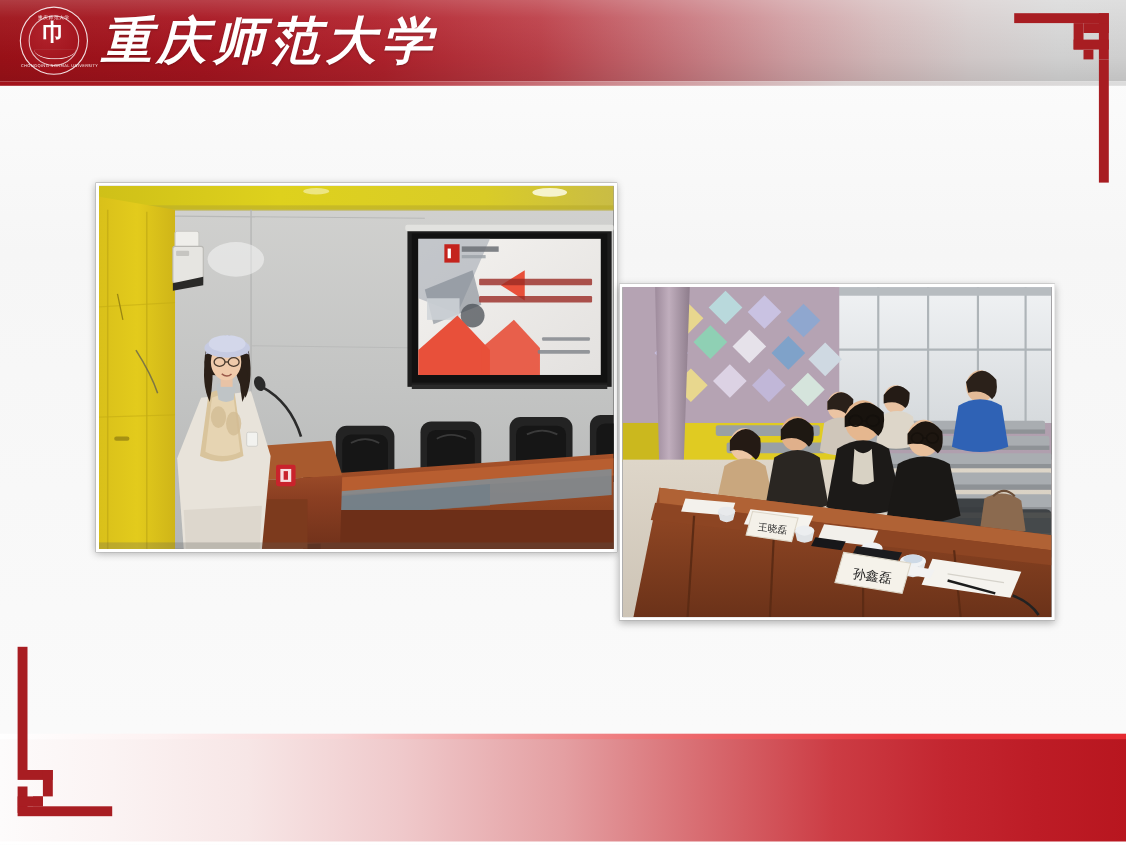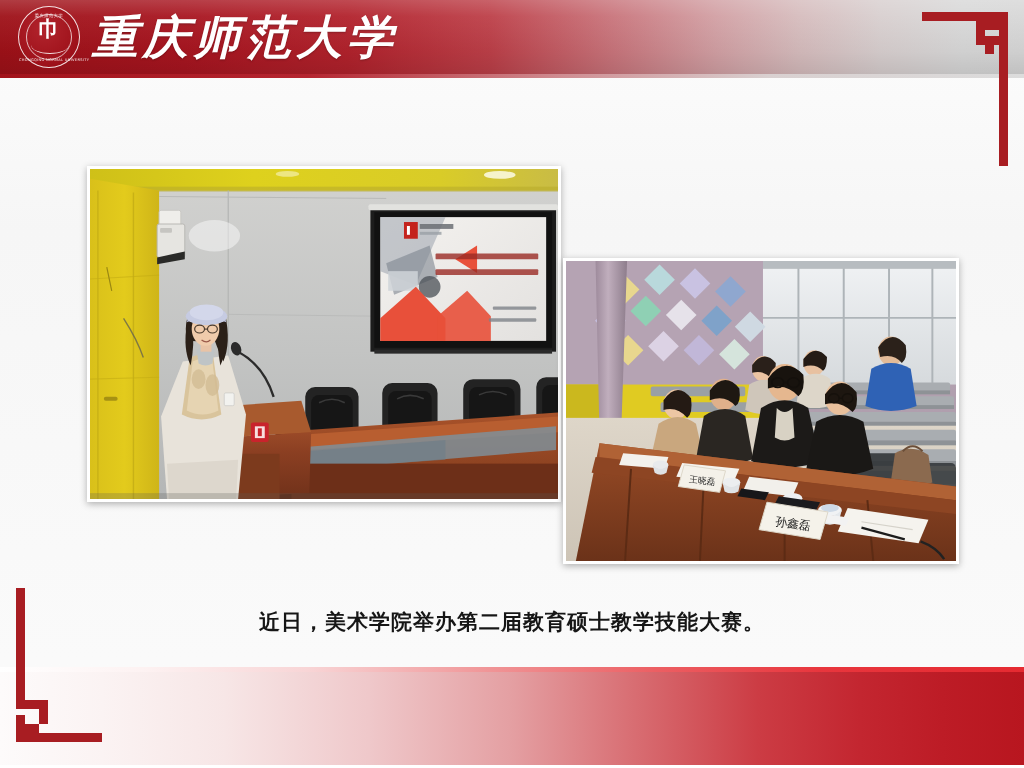--- a/index.html
+++ b/index.html
@@ -597,19 +597,18 @@
       </g>
       <g>
         <polygon points="204,246 266,256 258,284 196,274" fill="#f5f2ea" stroke="#dcd6c8" stroke-width="1"></polygon>
         <text x="230" y="272" font-family="'DejaVu Sans','Liberation Sans',sans-serif" font-size="12" fill="#262626" text-anchor="middle" transform="rotate(8 230 272)">孙鑫磊</text>
       </g>
 
       <path d="M360 286 q16 6 24 18" stroke="#222" stroke-width="2.4" fill="none"></path>
     </svg>
   </div>
 
-  <div class="caption">近日，美术学院举办第二届教育硕士教学技能大赛。</div>
 
   <div class="footer-topline"></div>
   <div class="footer-band"></div>
   <div class="footer-baseline"></div>
 
 </div>
 
 </body></html>

